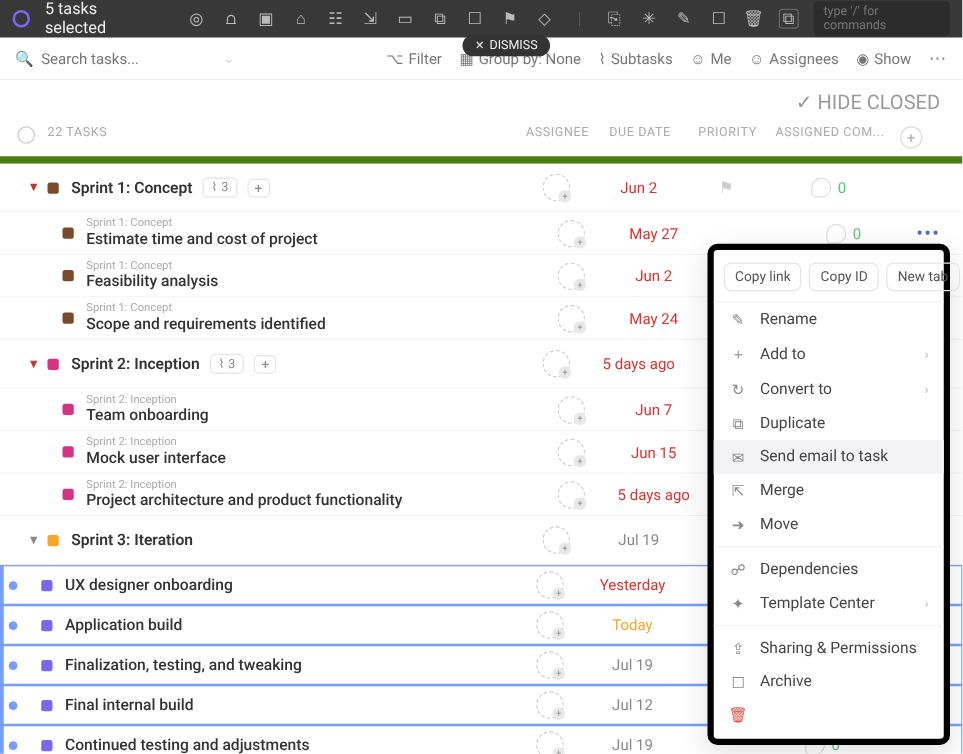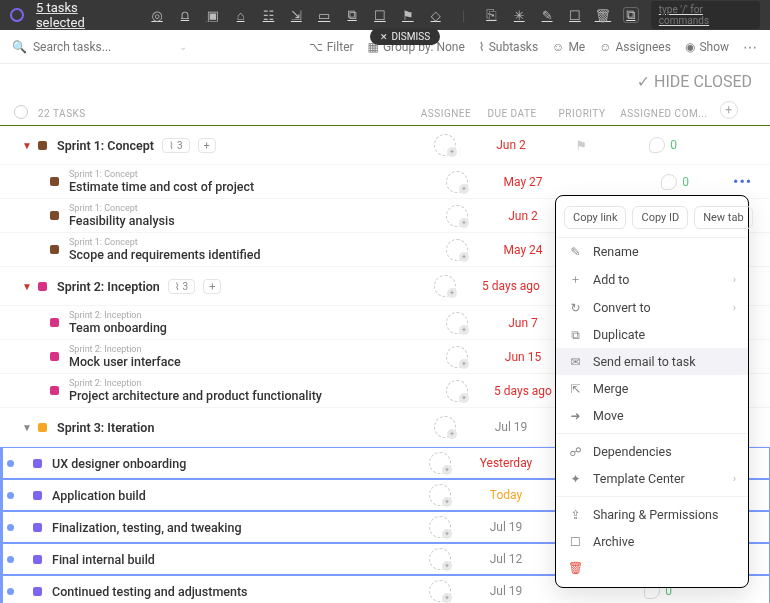--- a/index.html
+++ b/index.html
@@ -1,36 +1,36 @@
 <!DOCTYPE html>
 <html><head>
 <meta charset="utf-8">
 <style>
 * { box-sizing: border-box; margin: 0; padding: 0; font-family: -apple-system, BlinkMacSystemFont, "Segoe UI", Roboto, sans-serif; }
 body { background: #fff; width: 770px; height: 603px; overflow: hidden; font-size: 13px; color: #333; position: relative; }
 
-.topbar { background: #383838; height: 30px; display: flex; align-items: center; padding: 0 10px; color: #ddd; gap: 12px; text-decoration: underline; }
+.topbar { background: #383838; height: 30px; display: flex; align-items: center; padding: 0 10px; color: #ddd; gap: 12px; }
 .topbar .sel-dot { width: 14px; height: 14px; border: 2px solid #7b68ee; border-radius: 50%; display:inline-block; }
 .topbar .sel-text { font-size: 13px; color: #eee; margin-right: 8px; }
 .topbar .ticon { width: 16px; height: 16px; display: inline-flex; align-items:center; justify-content:center; color:#bbb; font-size: 13px; cursor:pointer; }
 .topbar .cmd { margin-left:auto; background:#2c2c2c; border-radius:4px; padding:3px 8px; color:#777; font-size:10px; width:110px; }
 
 .dismiss-pill { position:absolute; top:28px; left:370px; background:#333; color:#eee; font-size:10px; padding:3px 10px; border-radius:10px; display:flex; align-items:center; gap:4px; z-index:5; }
 .dismiss-pill .x { font-size:9px; }
 
 .toolbar { height: 34px; display:flex; align-items:center; padding: 0 12px; border-bottom: 1px solid #eee; gap:14px; color:#888; font-size:12px; }
 .search { display:flex; align-items:center; gap:6px; flex:1; }
 .search input { border:none; outline:none; font-size:12px; color:#888; width:140px; }
 .toolbar .tbtn { display:flex; align-items:center; gap:4px; cursor:pointer; color:#777; font-size:12px; }
 .toolbar .dots { color:#888; font-size:14px; letter-spacing:1px; }
 
 .hideclosed { text-align:right; padding: 8px 18px 4px; color:#999; font-size:16px; }
 .hideclosed .chk { color:#999; margin-right:4px; }
 
-.header-row { display:flex; align-items:flex-end; padding: 6px 14px; color:#aaa; font-size:10px; letter-spacing:0.5px; border-bottom:1px solid #4d7c0f; }
+.header-row { display:flex; align-items:flex-start; padding: 6px 14px; color:#aaa; font-size:10px; letter-spacing:0.5px; border-bottom:6px solid #4d7c0f; }
 .header-row .circ { width:14px; height:14px; border:1px solid #ccc; border-radius:50%; margin-right:10px; }
 .header-row .count { flex:0 0 380px; }
 .header-row .col { text-align:center; }
 .col-assignee { width:56px; }
 .col-due { width:76px; }
 .col-priority { width:64px; }
 .col-assigned { width:100px; }
 .header-row .plus-col { width:18px; height:18px; border:1px solid #ddd; border-radius:50%; display:flex; align-items:center; justify-content:center; color:#aaa; font-size:12px; margin-left:6px; }
 
 .rows { }
@@ -56,21 +56,21 @@
 .row .flag { color:#ccc; font-size:13px; }
 .row .comments { display:flex; align-items:center; gap:5px; color:#bbb; font-size:12px; }
 .row .comments .bubble { width:16px; height:16px; border:1.5px solid #ddd; border-radius:50% 50% 50% 4px; }
 .row .comments .zero { color:#5bc27d; font-size:12px; }
 .row .threedots { color:#4a6de0; font-size:16px; letter-spacing:1px; margin-left:8px; cursor:pointer; }
 
 .sel-stripe { position:absolute; left:4px; width:7px; height:7px; border-radius:50%; background:#789cff; }
 .sel-outline { border:1px solid #789cff; border-left:3px solid #789cff; margin:0;padding-left:30px; }
 
 
-.ctx { position:absolute; top:195px; right:21px; width:194px; background:#fff; border:1px solid #000000; border-radius:8px; box-shadow:0 8px 24px rgba(0,0,0,0.12); z-index:20; padding:6px 0; font-size:12.5px; color:#444; }
+.ctx { position:absolute; top:195px; right:10px; width:194px; background:#fff; border:5px solid #000000; border-radius:8px; box-shadow:0 8px 24px rgba(0,0,0,0.12); z-index:20; padding:6px 0; font-size:12.5px; color:#444; }
 .ctx .toprow { display:flex; gap:6px; padding:4px 8px 8px; border-bottom:1px solid #f1f1f1; }
 .ctx .toprow .pill { border:1px solid #e4e4e4; border-radius:6px; padding:4px 8px; font-size:11px; color:#555; cursor:pointer; white-space:nowrap; }
 .ctx .item { display:flex; align-items:center; gap:10px; padding:6px 12px; cursor:pointer; }
 .ctx .item:hover, .ctx .item.active { background:#f3f3f7; }
 .ctx .item .ico { width:15px; display:flex; align-items:center; justify-content:center; color:#888; font-size:12px; }
 .ctx .item .lbl { flex:1; }
 .ctx .item .chev { color:#bbb; font-size:11px; }
 .ctx .sep { height:1px; background:#f1f1f1; margin:4px 0; }
 .ctx .danger { color:#e74c3c; }
 .ctx .danger .ico { color:#e74c3c; }

